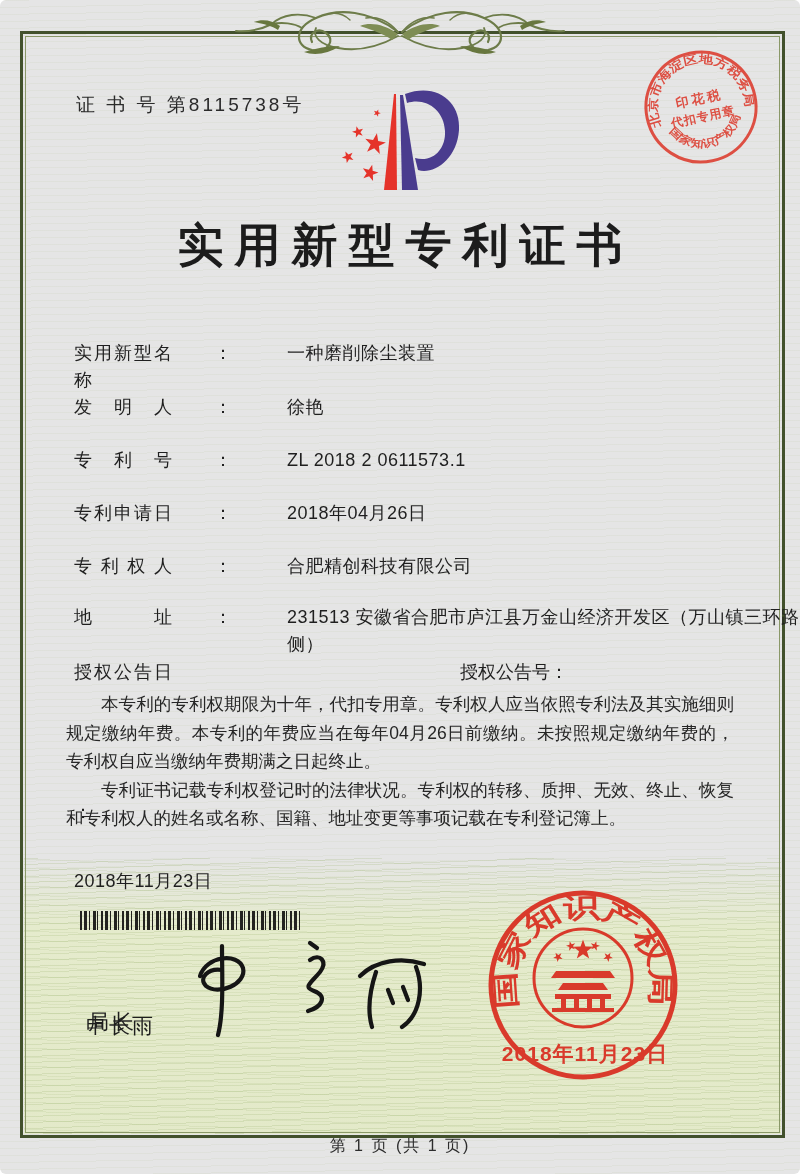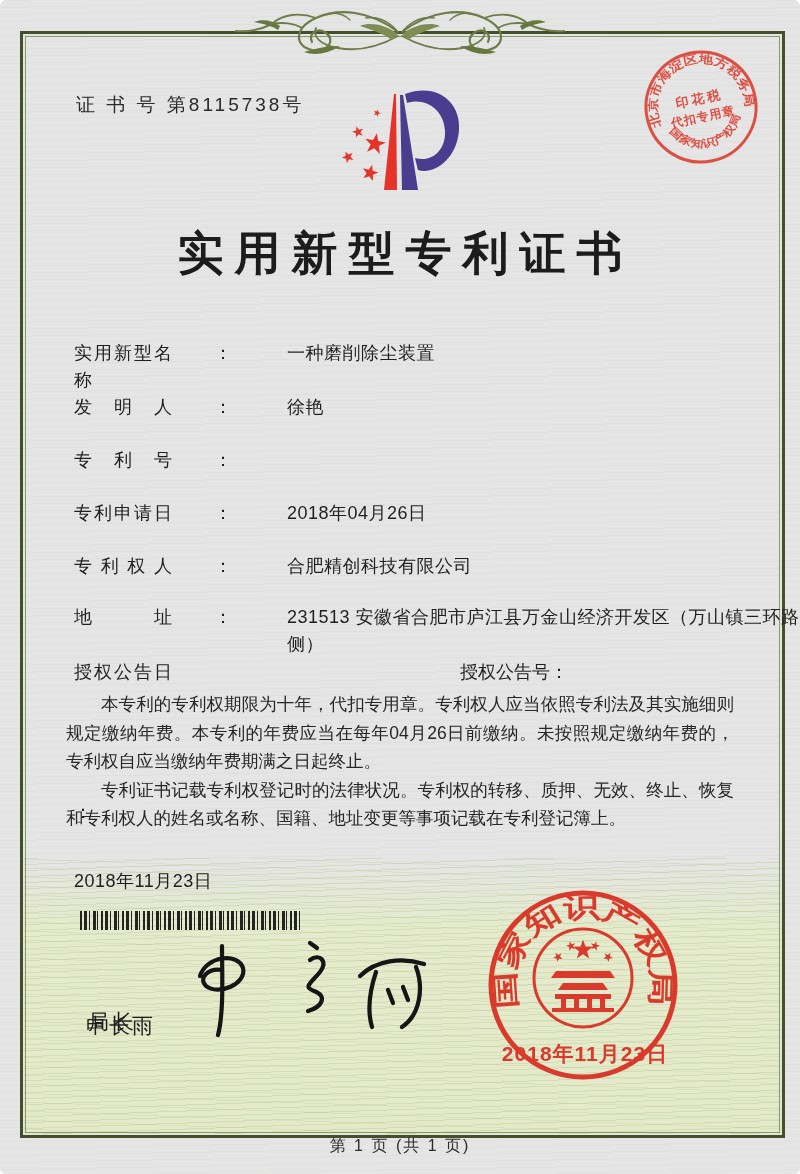--- a/index.html
+++ b/index.html
@@ -36,21 +36,21 @@
   }
   .cert-no{
     position:absolute; left:76px; top:92px; font-size:19px; letter-spacing:3px; color:#2a2a2a;
   }
   .logo{ position:absolute; left:325px; top:80px; width:175px; height:125px; }
   .tax-stamp{
     position:absolute; left:641px; top:47px; width:120px; height:120px;
     transform:rotate(-12deg); opacity:.93;
   }
   .title{
-    position:absolute; left:0; right:0; top:223px; text-align:center;
+    position:absolute; left:0; right:0; top:215px; text-align:center;
     font-size:46px; font-weight:bold; letter-spacing:11px; color:#1c1c1c;
     text-indent:11px;
   }
   .field-row{
     position:absolute; left:74px; display:flex; align-items:flex-start;
     font-size:18px; color:#1f1f1f; line-height:27px;gap:42px;
   }
   .flabel{
     display:inline-block; width:98px; text-align:justify; text-align-last:justify;
     flex:0 0 98px;
@@ -163,20 +163,21 @@
       <span class="fvalue">一种磨削除尘装置</span>
   </div>
   <div class="field-row" style="top:394px">
     <span class="flabel">发明人</span>
       <span class="fcolon">：</span>
       <span class="fvalue">徐艳</span>
   </div>
   <div class="field-row" style="top:447px">
     <span class="flabel">专利号</span>
       <span class="fcolon">：</span>
+      <span class="fvalue">ZL 2018 2 0611573.1</span>
   </div>
   <div class="field-row" style="top:500px">
     <span class="flabel">专利申请日</span>
       <span class="fcolon">：</span>
       <span class="fvalue">2018年04月26日</span>
   </div>
   <div class="field-row" style="top:553px">
     <span class="flabel">专利权人</span>
       <span class="fcolon">：</span>
       <span class="fvalue">合肥精创科技有限公司</span>

